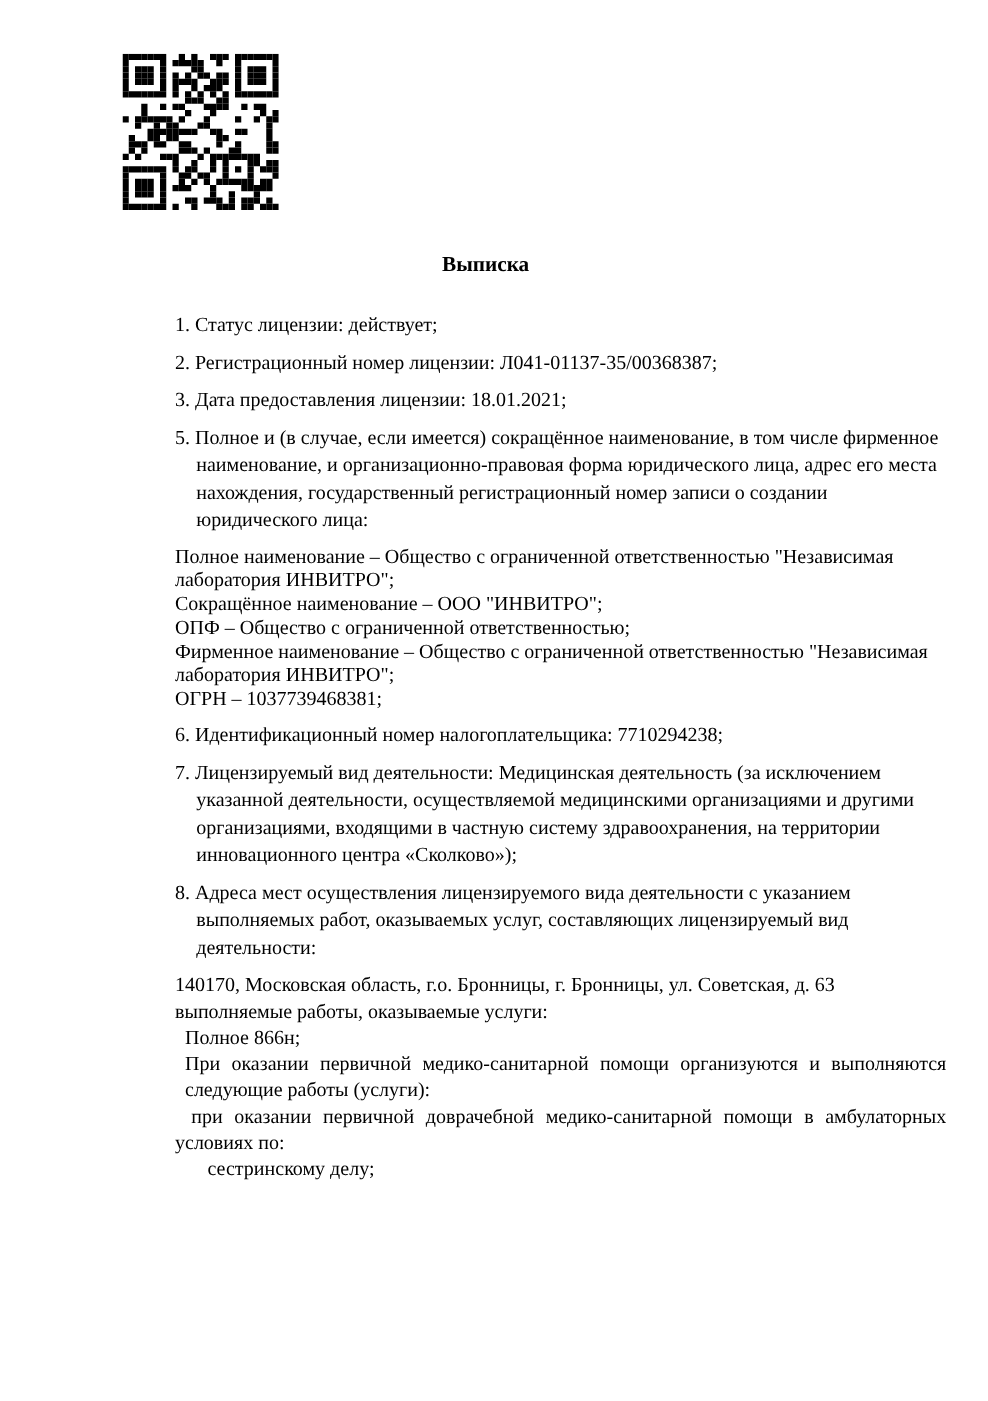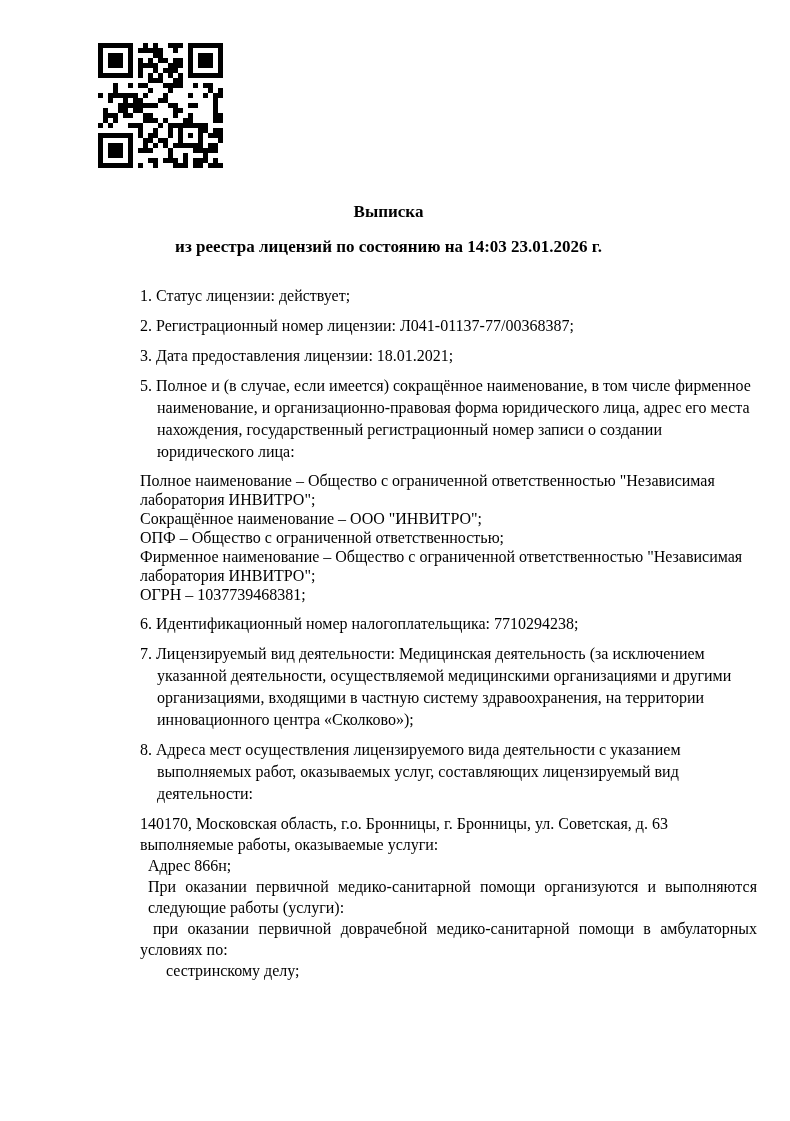--- a/index.html
+++ b/index.html
@@ -341,45 +341,44 @@
       <rect x="85" y="120" width="5" height="5" fill="#000"></rect>
       <rect x="95" y="120" width="5" height="5" fill="#000"></rect>
       <rect x="100" y="120" width="5" height="5" fill="#000"></rect>
       <rect x="110" y="120" width="5" height="5" fill="#000"></rect>
       <rect x="115" y="120" width="5" height="5" fill="#000"></rect>
       <rect x="120" y="120" width="5" height="5" fill="#000"></rect>
     </svg>
 
   <div class="title-wrap">
     <div>Выписка</div>
-    <div class="subtitle">из реестра лицензий по состоянию на 14:03 23.01.2026 г.</div>
   </div>
 
   <div class="content">
 
     <p class="item">1. Статус лицензии: действует;</p>
-    <p class="item">2. Регистрационный номер лицензии: Л041-01137-77/00368387;</p>
+    <p class="item">2. Регистрационный номер лицензии: Л041-01137-35/00368387;</p>
     <p class="item">3. Дата предоставления лицензии: 18.01.2021;</p>
     <p class="item">5. Полное и (в случае, если имеется) сокращённое наименование, в том числе фирменное наименование, и организационно-правовая форма юридического лица, адрес его места нахождения, государственный регистрационный номер записи о создании юридического лица:</p>
 
     <div class="company">
       <div class="cline">Полное наименование – Общество с ограниченной ответственностью "Независимая лаборатория ИНВИТРО";</div>
       <div class="cline">Сокращённое наименование – ООО "ИНВИТРО";</div>
       <div class="cline">ОПФ – Общество с ограниченной ответственностью;</div>
       <div class="cline">Фирменное наименование – Общество с ограниченной ответственностью "Независимая лаборатория ИНВИТРО";</div>
       <div class="cline">ОГРН – 1037739468381;</div>
     </div>
 
     <p class="item">6. Идентификационный номер налогоплательщика: 7710294238;</p>
     <p class="item">7. Лицензируемый вид деятельности: Медицинская деятельность (за исключением указанной деятельности, осуществляемой медицинскими организациями и другими организациями, входящими в частную систему здравоохранения, на территории инновационного центра «Сколково»);</p>
     <p class="item">8. Адреса мест осуществления лицензируемого вида деятельности с указанием выполняемых работ, оказываемых услуг, составляющих лицензируемый вид деятельности:</p>
 
     <div class="works">
       <p>140170, Московская область, г.о. Бронницы, г. Бронницы, ул. Советская, д. 63</p>
       <p>выполняемые работы, оказываемые услуги:</p>
-      <p class="ind1">Адрес 866н;</p>
+      <p class="ind1">Полное 866н;</p>
       <p class="ind1 just">При оказании первичной медико-санитарной помощи организуются и выполняются следующие работы (услуги):</p>
       <p class="ti2 just">при оказании первичной доврачебной медико-санитарной помощи в амбулаторных условиях по:</p>
       <p class="ind3">сестринскому делу;</p>
     </div>
 
   </div>
 </div>
 
 </body></html>

